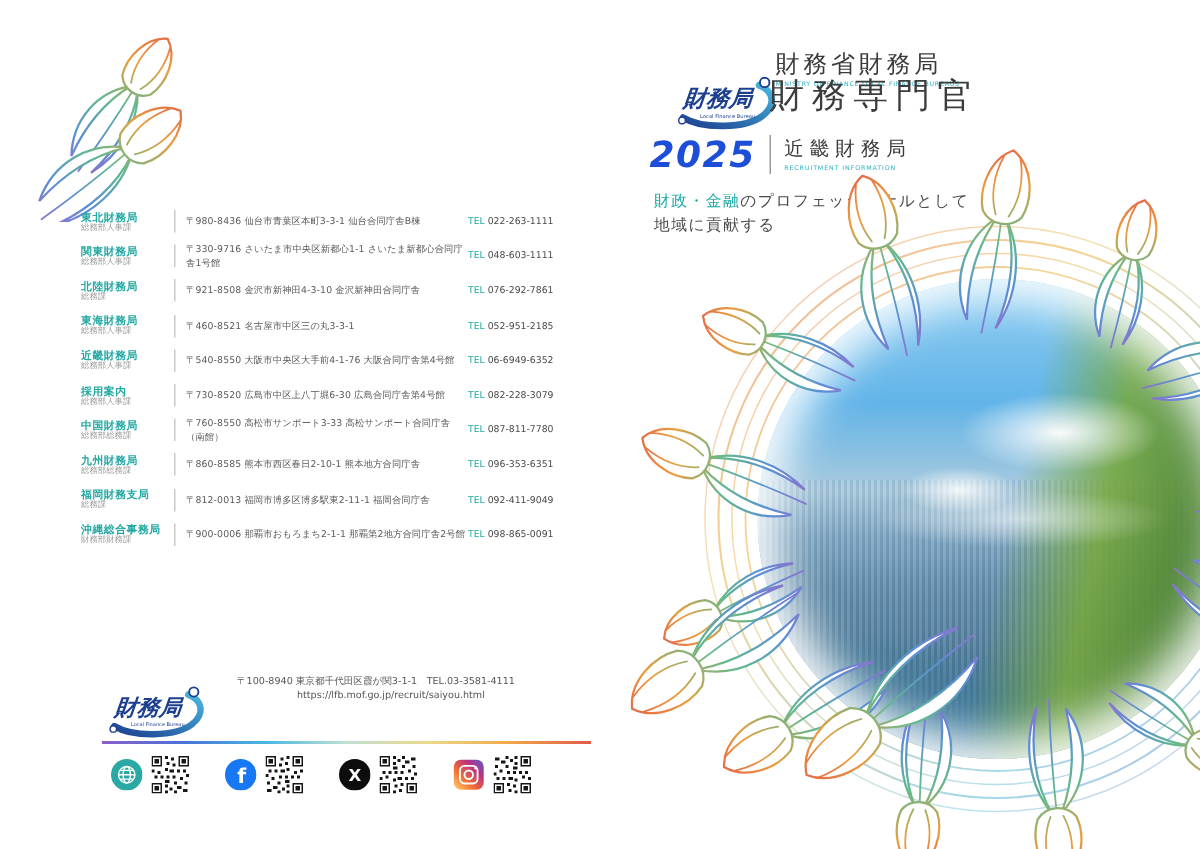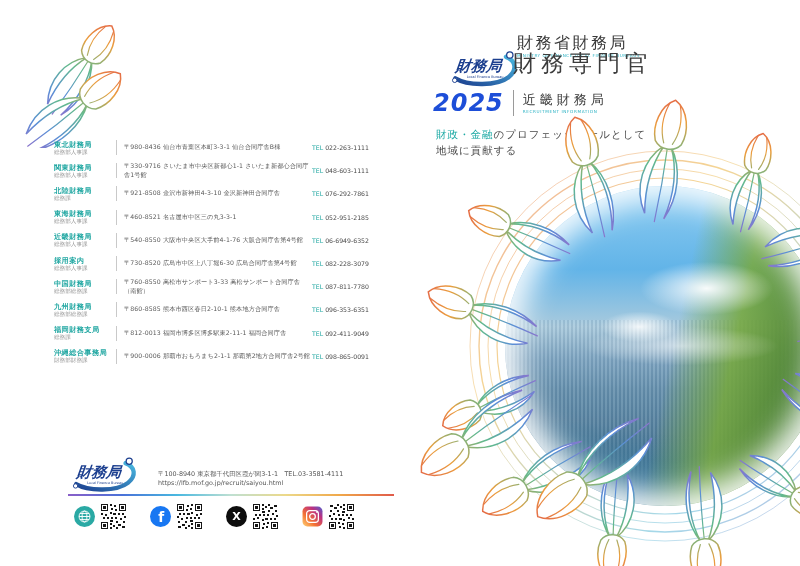--- a/index.html
+++ b/index.html
@@ -14,22 +14,22 @@
   .bname .dp{color:#9a9a9a;font-size:5.6px;}
   .vline{width:1px;height:15px;background:#c9c9c9;margin:0 7px 0 2px;flex:0 0 1px;}
   .addr{flex:1;font-size:6.2px;color:#5a5a5a;letter-spacing:.1px;}
   .btel{flex:0 0 76px;font-size:6.2px;color:#4a4a4a;text-align:left;}
   .btel .tl{color:#23a8a3;margin-right:2px;}
   .lfooter{position:absolute;left:70px;top:450px;width:330px;}
   .lfooter-row{display:flex;align-items:flex-start;}
   .flogo{width:74px;height:42px;flex:0 0 74px;margin-right:14px;margin-top:2px;}
   .ministry{line-height:1.35;}
   .ministry .mt{color:#23a8a3;font-size:11.5px;font-weight:bold;letter-spacing:2px;}
-  .ministry .ma{font-size:6.4px;color:#555;margin-top:20px;text-align:right;}
-  .ministry .mu{font-size:6.4px;color:#555;}
+  .ministry .ma{font-size:6.4px;color:#555;margin-top:0;text-align:right;}
+  .ministry .mu{font-size:6.4px;color:#555;margin-left:40px;}
   .rainbow{position:absolute;left:68px;top:494px;width:326px;height:2px;
            background:linear-gradient(90deg,#8a5fc8,#4a72d8,#49b8e0,#bfe0d2,#ecd98a,#f0a84a,#e05a4a);}
   .social{position:absolute;left:74px;top:504px;display:flex;gap:24px;}
   .spair{display:flex;align-items:center;gap:6px;}
   .sicon{width:21px;height:21px;}
   .qr{width:25px;height:25px;}
   
   .r-logo{position:absolute;left:449px;top:46px;width:76px;height:42px;}
   .org{position:absolute;left:517px;top:33px;line-height:1.2;}
   .org .jp{font-size:16px;color:#3a3a3a;letter-spacing:2.5px;}

